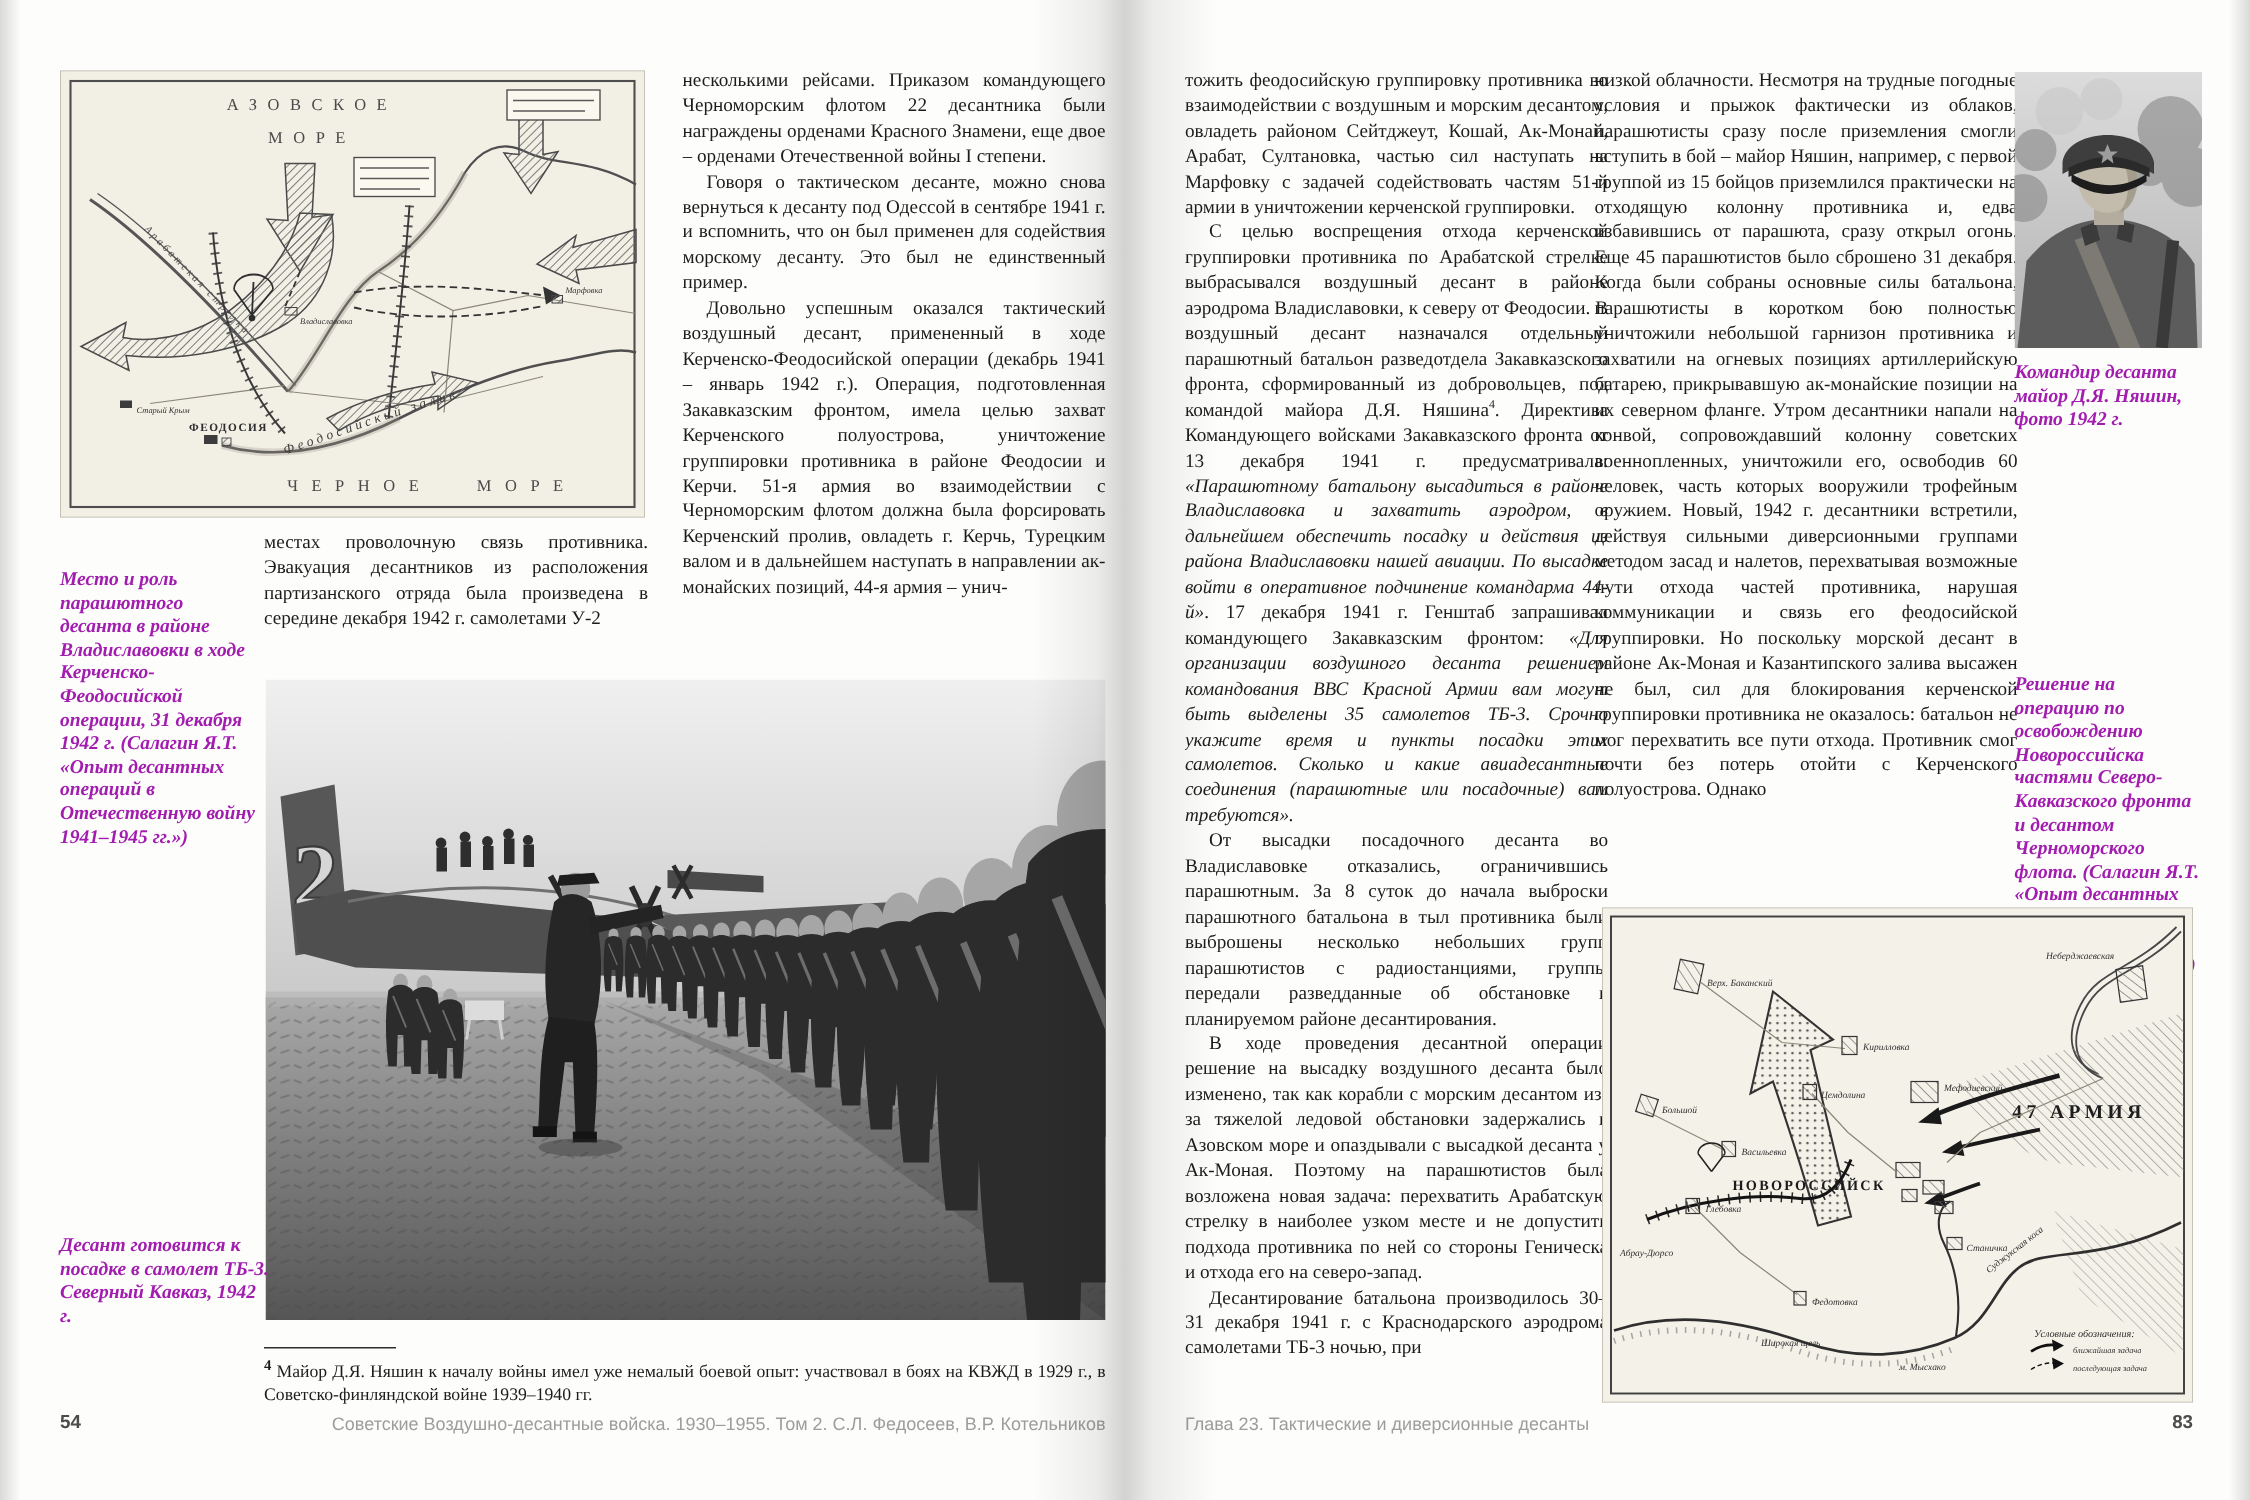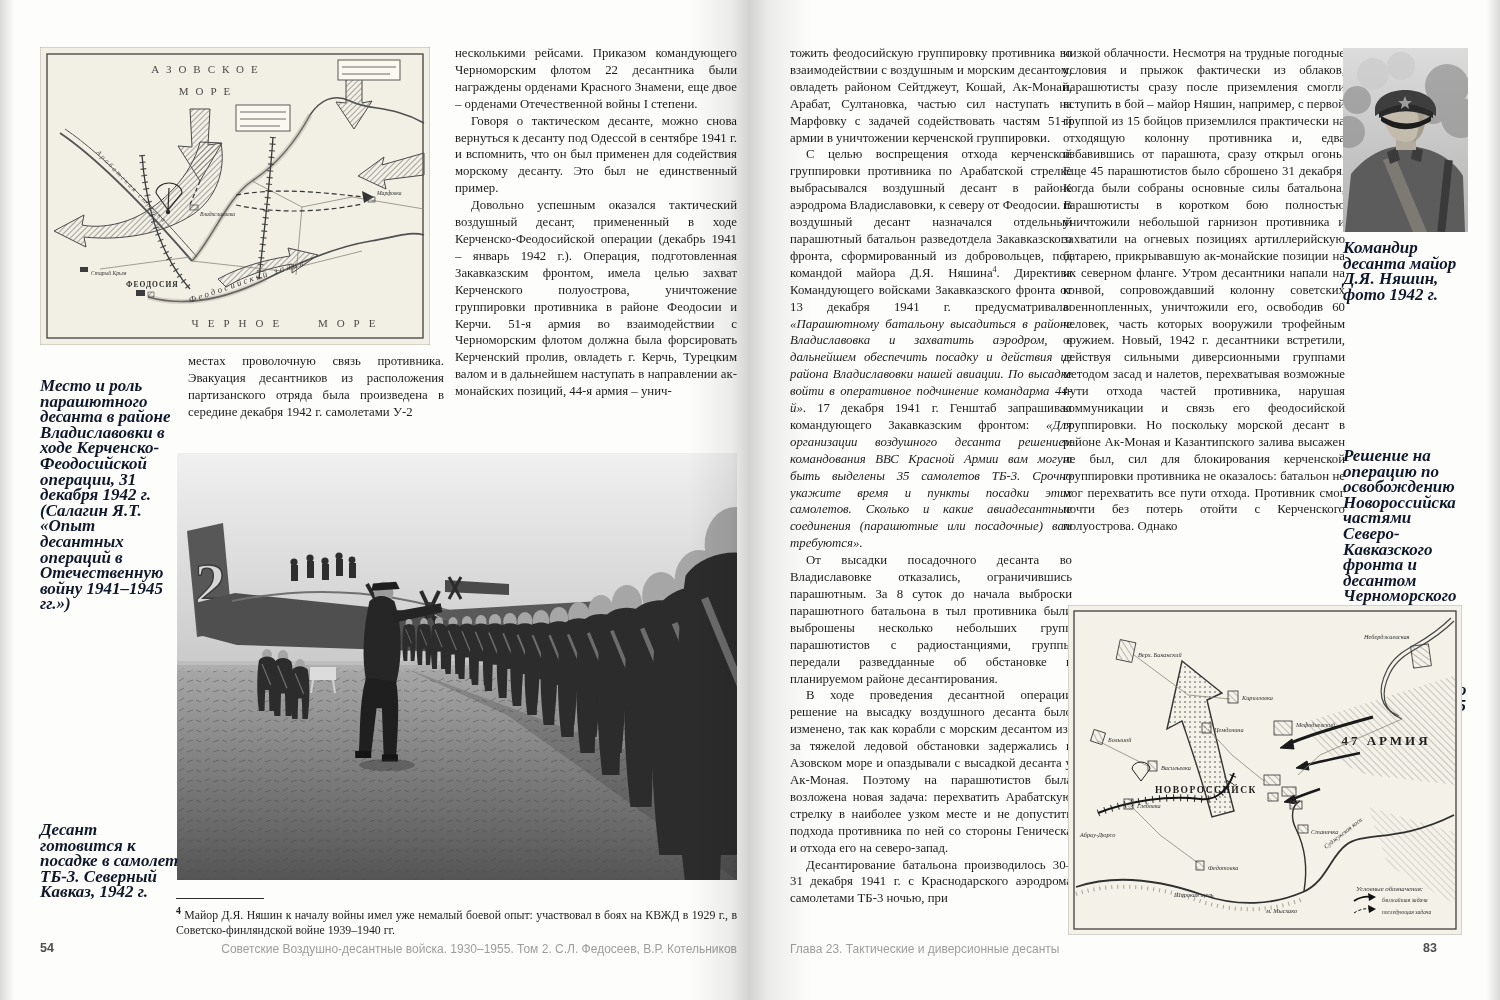--- a/index.html
+++ b/index.html
@@ -11,21 +11,21 @@
   .edge-right { position:absolute; right:0; top:0; width:14px; height:100%;
     background:linear-gradient(270deg, rgba(0,0,0,.14), rgba(0,0,0,0)); pointer-events:none; }
   .spine { position:absolute; left:688px; top:0; width:124px; height:100%;
     background:linear-gradient(90deg, rgba(0,0,0,0) 0%, rgba(0,0,0,.07) 35%, rgba(0,0,0,.17) 50%, rgba(0,0,0,.07) 65%, rgba(0,0,0,0) 100%);
     pointer-events:none; }
   .abs { position:absolute; }
   .body-text p { text-align:justify; font-size:12.8px; line-height:16.9px; }
   .body-text p.indent { text-indent:16px; }
   .it { font-style:italic; }
   .sup { vertical-align:super; font-size:62%; line-height:0; }
-  .caption { font-weight:bold; font-style:italic; font-size:17px; line-height:15.6px; color:#0f172a; }
+  .caption { font-weight:bold; font-style:italic; font-size:13px; line-height:15.6px; color:#a21caf; }
   .footnote { font-size:11.8px; line-height:15.4px; text-align:justify; }
   .fn-rule { width:88px; border-top:1.2px solid #2e2e2e; margin-bottom:4px; }
   .footer-sans { font-family:"Liberation Sans", sans-serif; font-size:12px; color:#9d9d9d; }
   .pagenum { font-family:"Liberation Sans", sans-serif; font-size:12.5px; font-weight:bold; color:#4c4c4c; }
   svg text { font-family:"Liberation Serif", serif; }
   svg .maplabel { font-size:6.3px; font-style:italic; fill:#2f2f2f; }
   svg .mapsmall { font-size:5.6px; font-style:italic; fill:#333; }
 </style>
 </head>
 <body>
@@ -125,21 +125,21 @@
           <g stroke="#5a5a5a" stroke-width="0.9">
             <line x1="302" y1="20" x2="356" y2="20"></line>
               <line x1="302" y1="27" x2="350" y2="27"></line>
           </g>
         </g>
       </svg>
     </div>
 
     <div class="abs caption" style="left:40px; top:378px; width:132px;">Место и роль парашютного десанта в районе Владиславовки в ходе Керченско-Феодосийской операции, 31 декабря 1942 г. (Салагин Я.Т. «Опыт десантных операций в Отечественную войну 1941–1945 гг.»)</div>
 
-    <div class="abs body-text" style="left:188px; top:353px; width:256px;">
+    <div class="abs body-text" style="left:176px; top:353px; width:256px;">
         <p><span>местах проволочную связь противника. Эвакуация десантников из расположения партизанского отряда была произведена в середине декабря 1942 г. самолетами У-2</span></p>
       </div>
 
     <div class="abs body-text" style="left:455px; top:45px; width:282px; height:412px; overflow:hidden;">
         <p><span>несколькими рейсами. Приказом командующего Черноморским флотом 22 десантника были награждены орденами Красного Знамени, еще двое – орденами Отечественной войны I степени.</span></p>
         <p class="indent"><span>Говоря о тактическом десанте, можно снова вернуться к десанту под Одессой в сентябре 1941 г. и вспомнить, что он был применен для содействия морскому десанту. Это был не единственный пример.</span></p>
         <p class="indent"><span>Довольно успешным оказался тактический воздушный десант, примененный в ходе Керченско-Феодосийской операции (декабрь 1941 – январь 1942 г.). Операция, подготовленная Закавказским фронтом, имела целью захват Керченского полуострова, уничтожение группировки противника в районе Феодосии и Керчи. 51-я армия во взаимодействии с Черноморским флотом должна была форсировать Керченский пролив, овладеть г. Керчь, Турецким валом и в дальнейшем наступать в направлении ак-монайских позиций, 44-я армия – унич-</span></p>
       </div>
 
     <div class="abs" style="left:177px; top:453px; width:560px; height:427px;">
@@ -415,17 +415,17 @@
           <polygon points="308,292 300,288 301,296" fill="#111"></polygon>
           <text class="mapsmall" x="314" y="297">ближайшая задача</text>
           <path d="M286,308 C292,304 298,303 304,304" fill="none" stroke="#111" stroke-width="1" stroke-dasharray="3,2"></path>
           <polygon points="308,304 300,300 301,308" fill="#111"></polygon>
           <text class="mapsmall" x="314" y="309">последующая задача</text>
         </g>
       </svg>
     </div>
 
     <div class="abs footer-sans" style="left:790px; top:942px;">Глава 23. Тактические и диверсионные десанты</div>
-    <div class="abs pagenum" style="left:1398px; top:941px; width:64px; text-align:center;">83</div>
+    <div class="abs pagenum" style="left:1398px; top:941px; width:64px; text-align:right;">83</div>
   </div>
 
   <div class="spine"></div>
 </div>
 
 </body></html>

